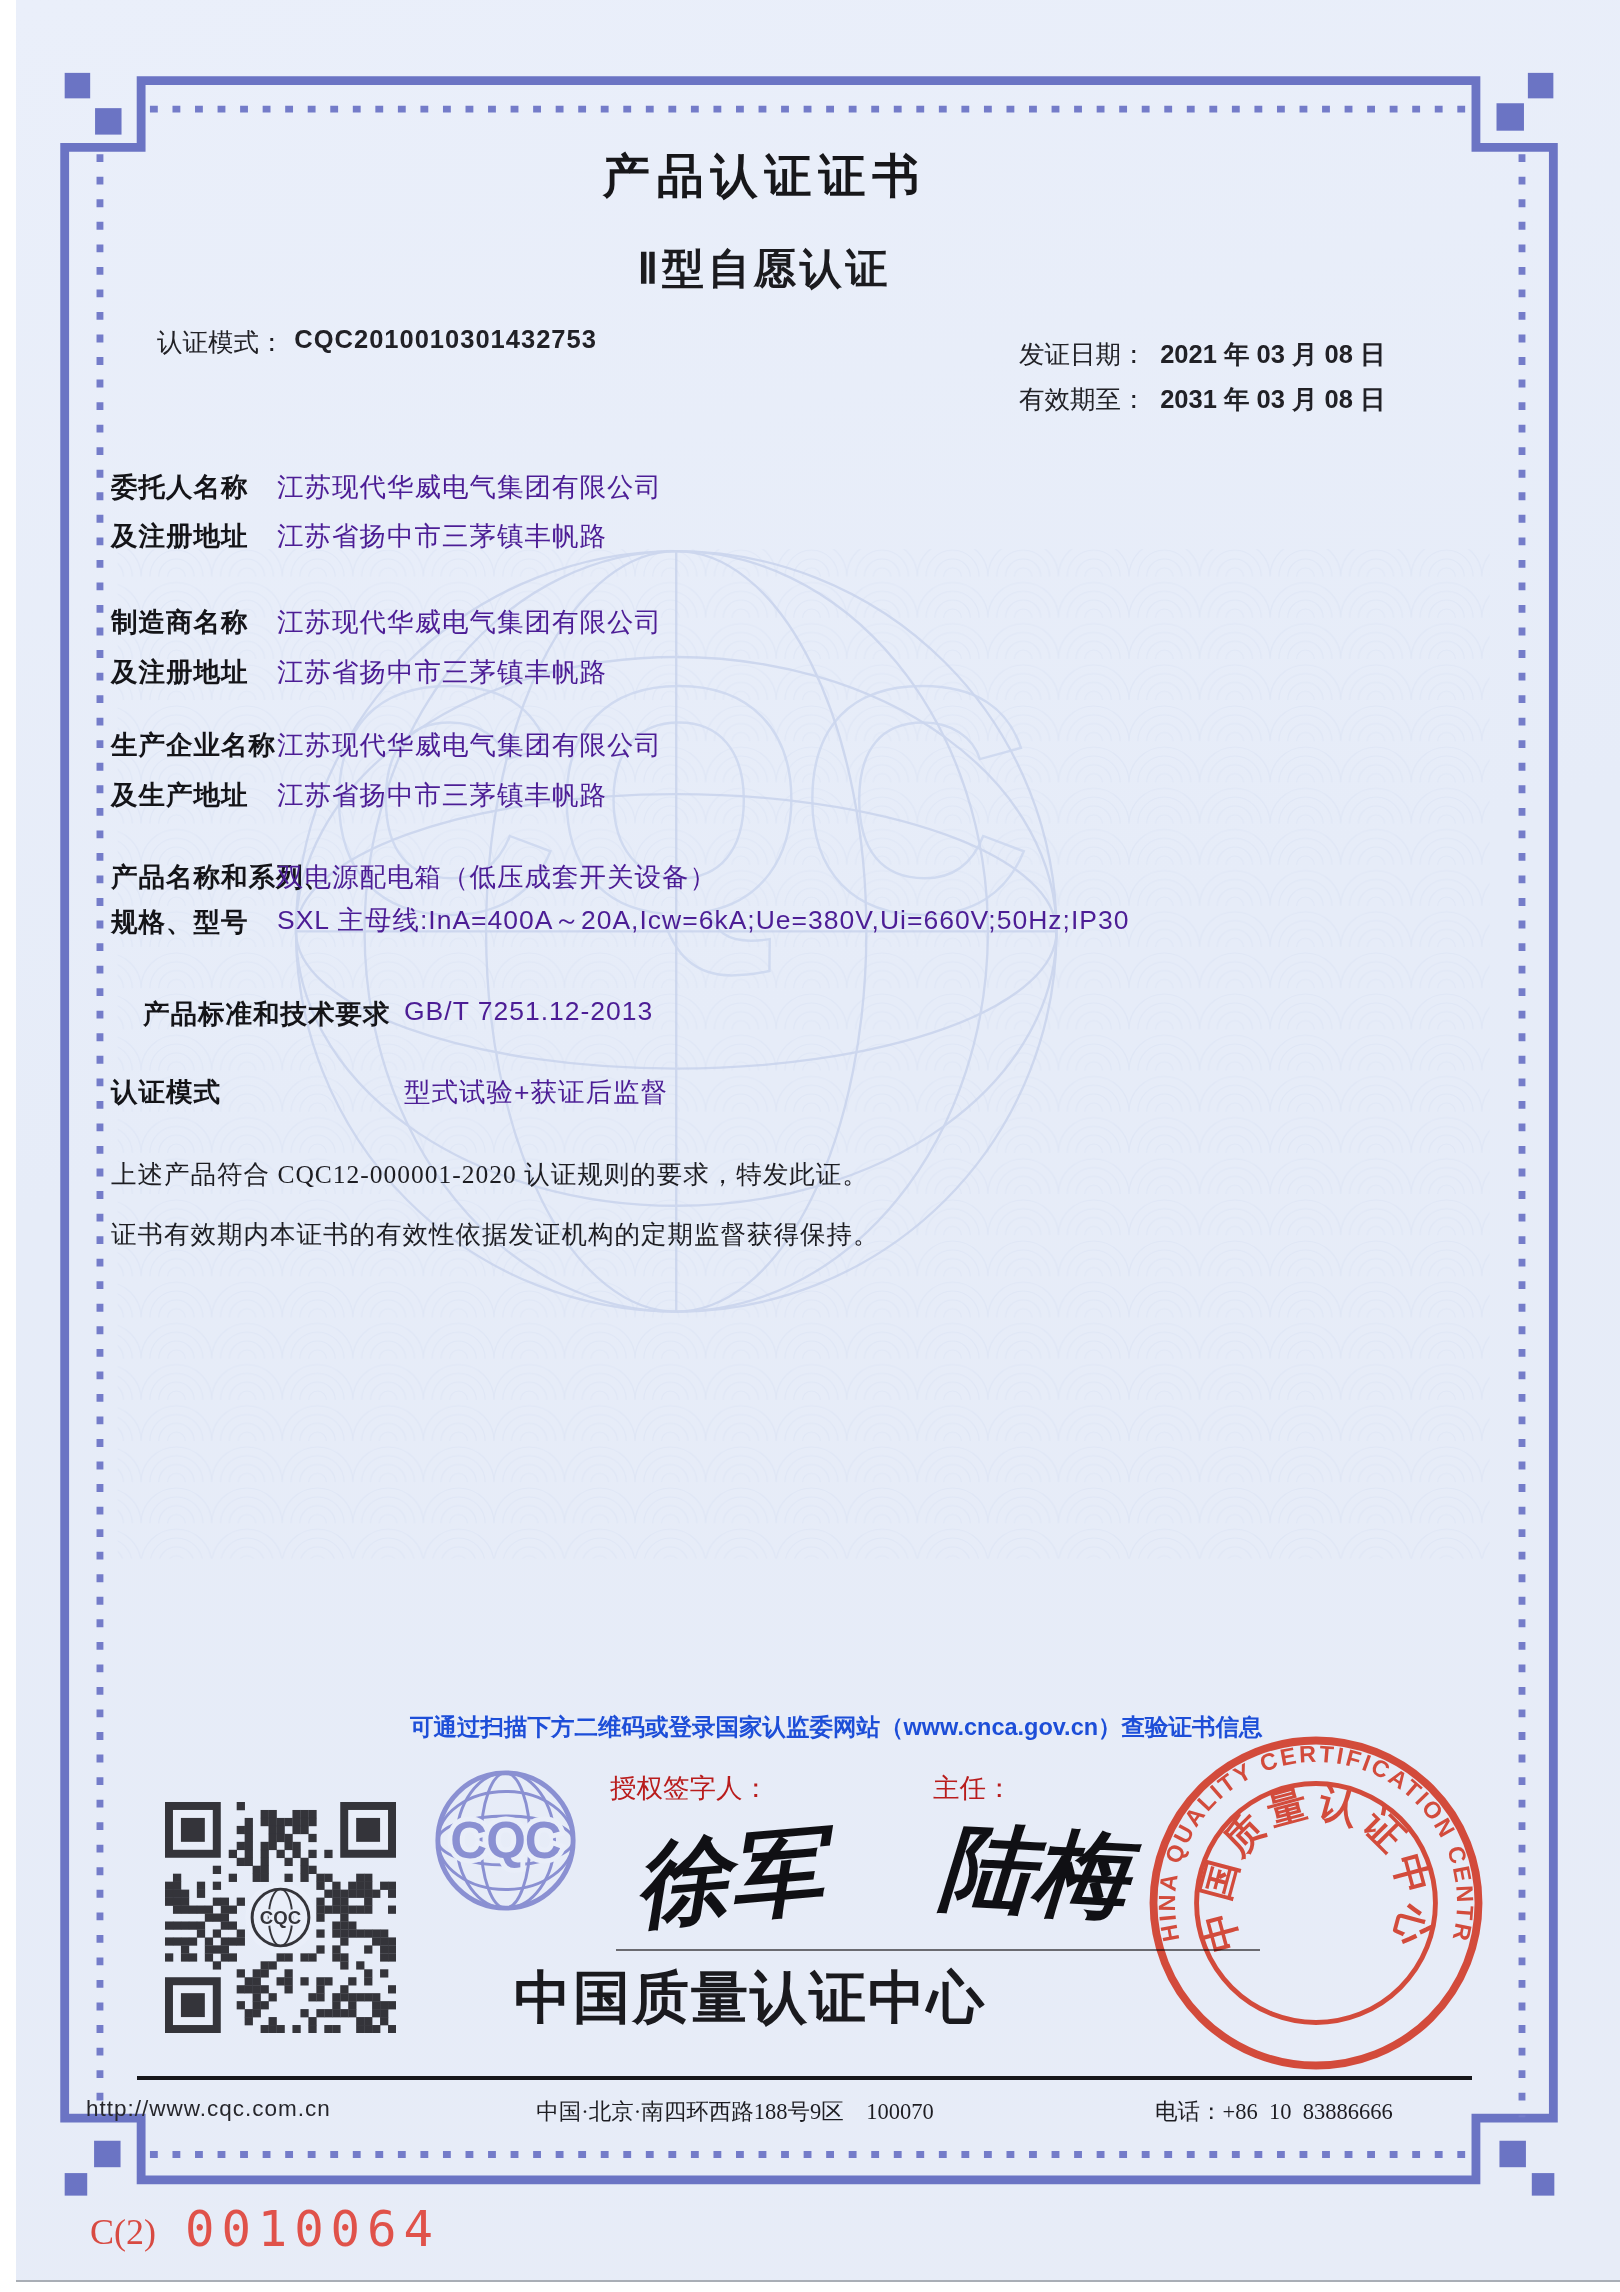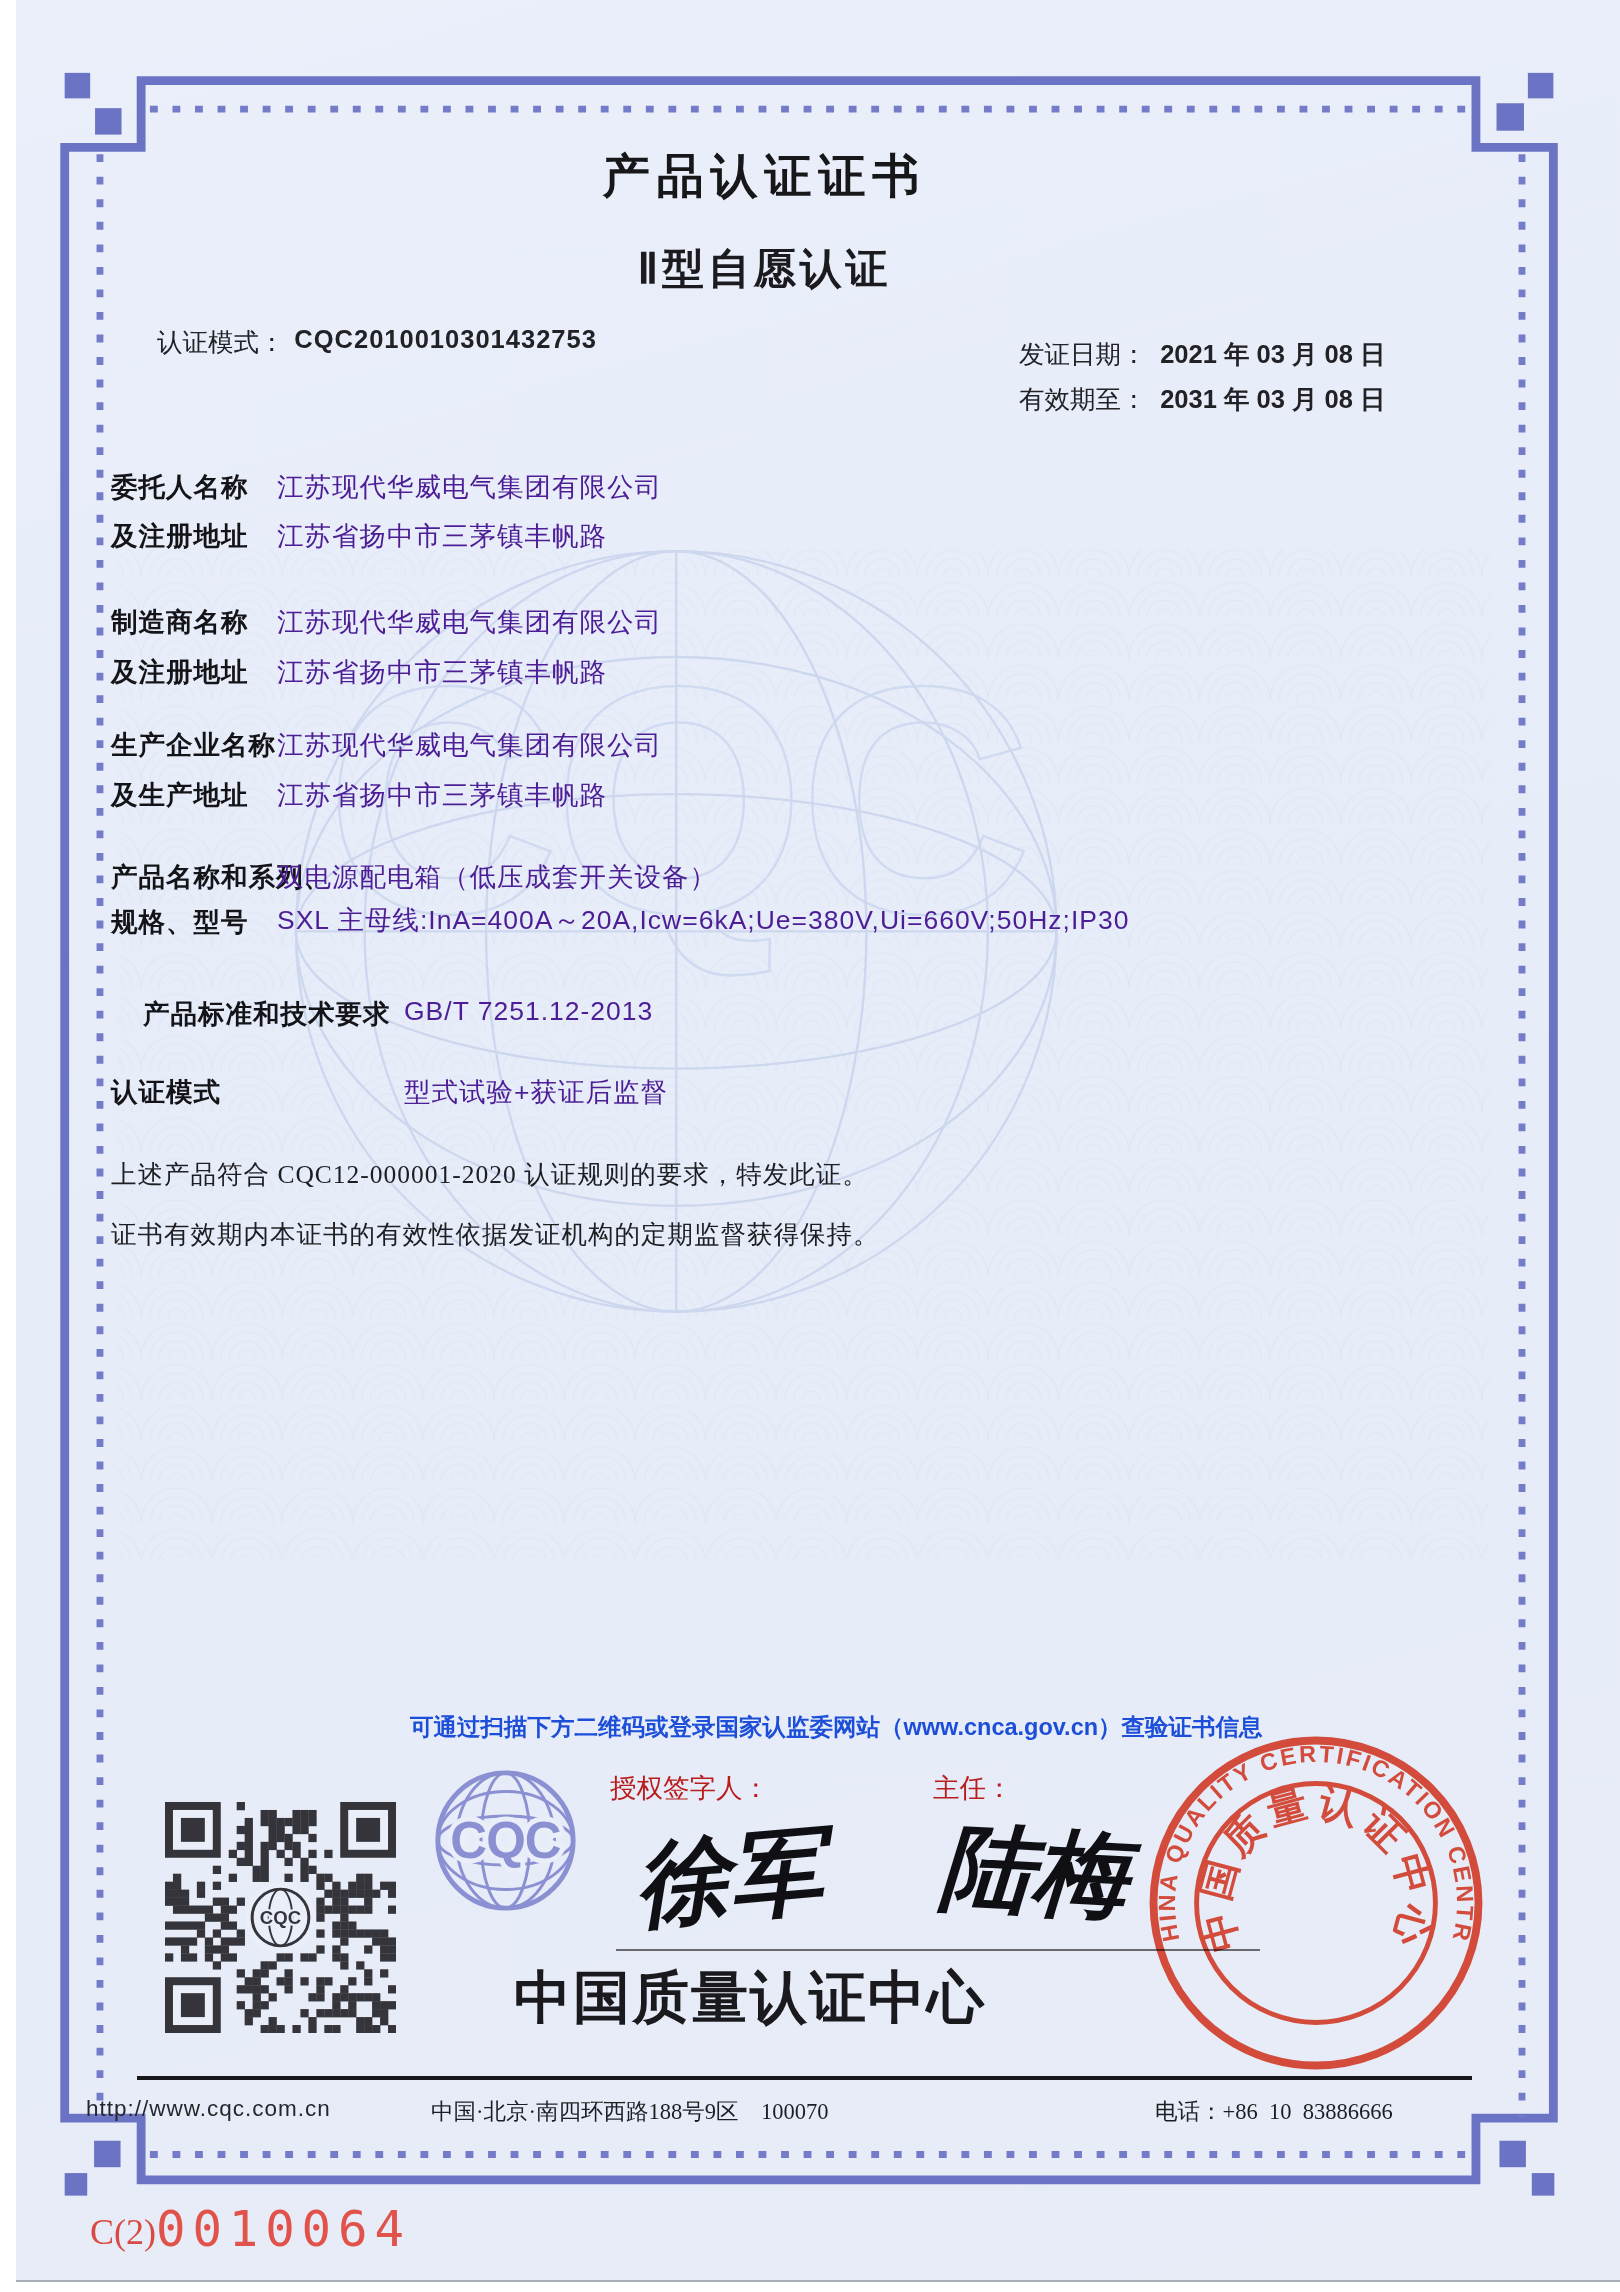--- a/index.html
+++ b/index.html
@@ -39,23 +39,23 @@
     font-family:"Liberation Serif", serif;font-style:italic;font-weight:700;
     color:#101014;white-space:nowrap;
   }
   .sigline{height:2px;background:#6a6a70;}
   .orgname{
     left:456px;top:1960px;width:588px;text-align:center;
     font-size:57px;font-weight:800;letter-spacing:2px;color:#1a1a1e;
   }
   .rule{left:137px;top:2076px;width:1335px;height:3.9px;background:#17171b;}
   .footer-url{left:86px;top:2096px;font-size:22.5px;color:#26262b;letter-spacing:1px;}
-  .footer-addr{left:431px;top:2096px;width:608px;font-size:22.5px;color:#1d1d22;white-space:pre;}
+  .footer-addr{left:431px;top:2096px;width:608px;text-align:center;font-size:22.5px;color:#1d1d22;white-space:pre;}
   .footer-phone{left:1155px;top:2096px;font-size:22.5px;color:#1d1d22;white-space:pre;}
-  .serial{left:90px;top:2201px;display:flex;align-items:flex-start;}
+  .serial{left:90px;top:2201px;display:flex;align-items:flex-start;gap:29px;}
   .serial .pfx{font-family:"Liberation Serif", serif;font-size:36px;color:#d84a42;margin-top:9.8px;}
   .serial .num{font-family:"DejaVu Sans Mono", monospace;font-size:49px;letter-spacing:6.9px;color:#e0524a;}
   .seal-wrap{left:1130px;top:1717px;width:372px;height:372px;mix-blend-mode:multiply;opacity:.93;z-index:6;}
   svg text{font-family:"Liberation Sans", sans-serif;}
 </style>
 </head>
 <body>
 
 <div class="abs paper"></div>
 

